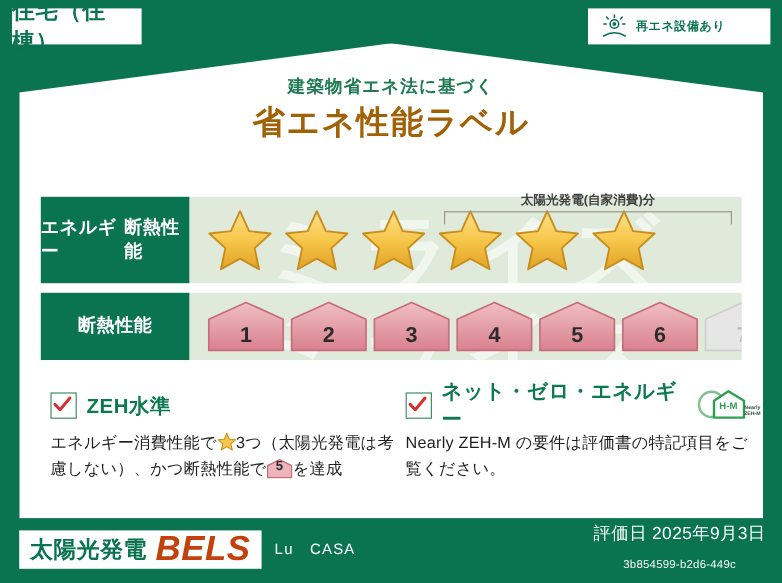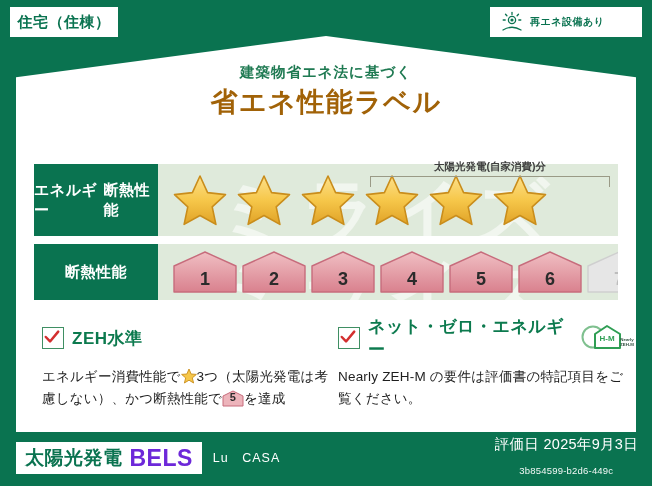--- a/index.html
+++ b/index.html
@@ -7,21 +7,21 @@
     width:652px;height:486px;overflow:hidden;
     font-family:"Liberation Sans","DejaVu Sans",sans-serif;
     background:#0a7350;
   }
   .label-root{position:relative;width:652px;height:486px;background:#0a7350;overflow:hidden;}
 
   
   .cat-chip{
     position:absolute;left:10px;top:7px;width:108px;height:30px;
     background:#ffffff;display:flex;align-items:center;justify-content:center;
-    color:#0a7350;font-weight:bold;font-size:15px;letter-spacing:0.5px;z-index:6;
+    color:#0a7350;font-weight:bold;font-size:19px;letter-spacing:0.5px;z-index:6;
   }
   
   .re-badge{
     position:absolute;right:10px;top:7px;height:30px;min-width:152px;
     background:#ffffff;display:flex;align-items:center;gap:6px;
     padding:0 10px;box-sizing:border-box;z-index:6;
   }
   .re-badge .txt{color:#0a7350;font-weight:bold;font-size:10px;letter-spacing:.5px;}
   .sun-ico{width:24px;height:22px;flex:0 0 auto;}
 
@@ -94,41 +94,41 @@
   .stmt-left{left:26px;}
   .stmt-right{left:322px;}
   .stmt-head{display:flex;align-items:center;gap:8px;height:24px;}
   .chk{
     width:20px;height:20px;border:1.6px solid #3f8f63;background:#fff;
     position:relative;flex:0 0 auto;
   }
   .chk svg{position:absolute;left:1px;top:1px;}
   .stmt-title{color:#0c7a4e;font-size:17px;font-weight:bold;letter-spacing:.5px;}
   .stmt-body{
-    margin-top:16px;font-size:13.5px;line-height:1.62;color:#1e1e1e;letter-spacing:.2px;
+    margin-top:8px;font-size:13.5px;line-height:1.62;color:#1e1e1e;letter-spacing:.2px;
   }
   .inline-star{display:inline-block;vertical-align:-3px;width:16px;height:16px;}
   .inline-house{
     display:inline-block;vertical-align:-4px;width:22px;height:17px;position:relative;
   }
   .inline-house .n{
     position:absolute;left:0;right:0;bottom:0px;text-align:center;
     font-size:11px;font-weight:bold;color:#2b2b2b;
   }
   .zehm-logo{width:54px;height:30px;flex:0 0 auto;margin-left:2px;}
 
   
   .foot-left{
     position:absolute;left:16px;bottom:12px;height:32px;display:flex;align-items:center;z-index:6;
   }
   .bels-box{
     background:#fff;height:32px;display:flex;align-items:center;padding:0 9px;box-sizing:border-box;
   }
   .bels-box .jp{color:#0a7350;font-size:19px;font-weight:bold;letter-spacing:.5px;}
-  .bels-box .bels{color:#6d28d9;font-size:23px;font-weight:bold;letter-spacing:.5px;margin-left:7px;}
+  .bels-box .bels{color:#c2410c;font-size:29px;font-weight:bold;letter-spacing:.5px;margin-left:7px;font-style:italic;}
   .owner{color:#ffffff;font-size:12.5px;margin-left:11px;letter-spacing:1px;}
   .foot-right{
     position:absolute;right:14px;bottom:10px;text-align:center;color:#fff;z-index:6;
   }
   .foot-right .date{font-size:14.5px;letter-spacing:.3px;}
   .foot-right .uid{font-size:9.5px;letter-spacing:.2px;margin-top:11px;opacity:.95;}
 </style>
 </head>
 <body>
 

